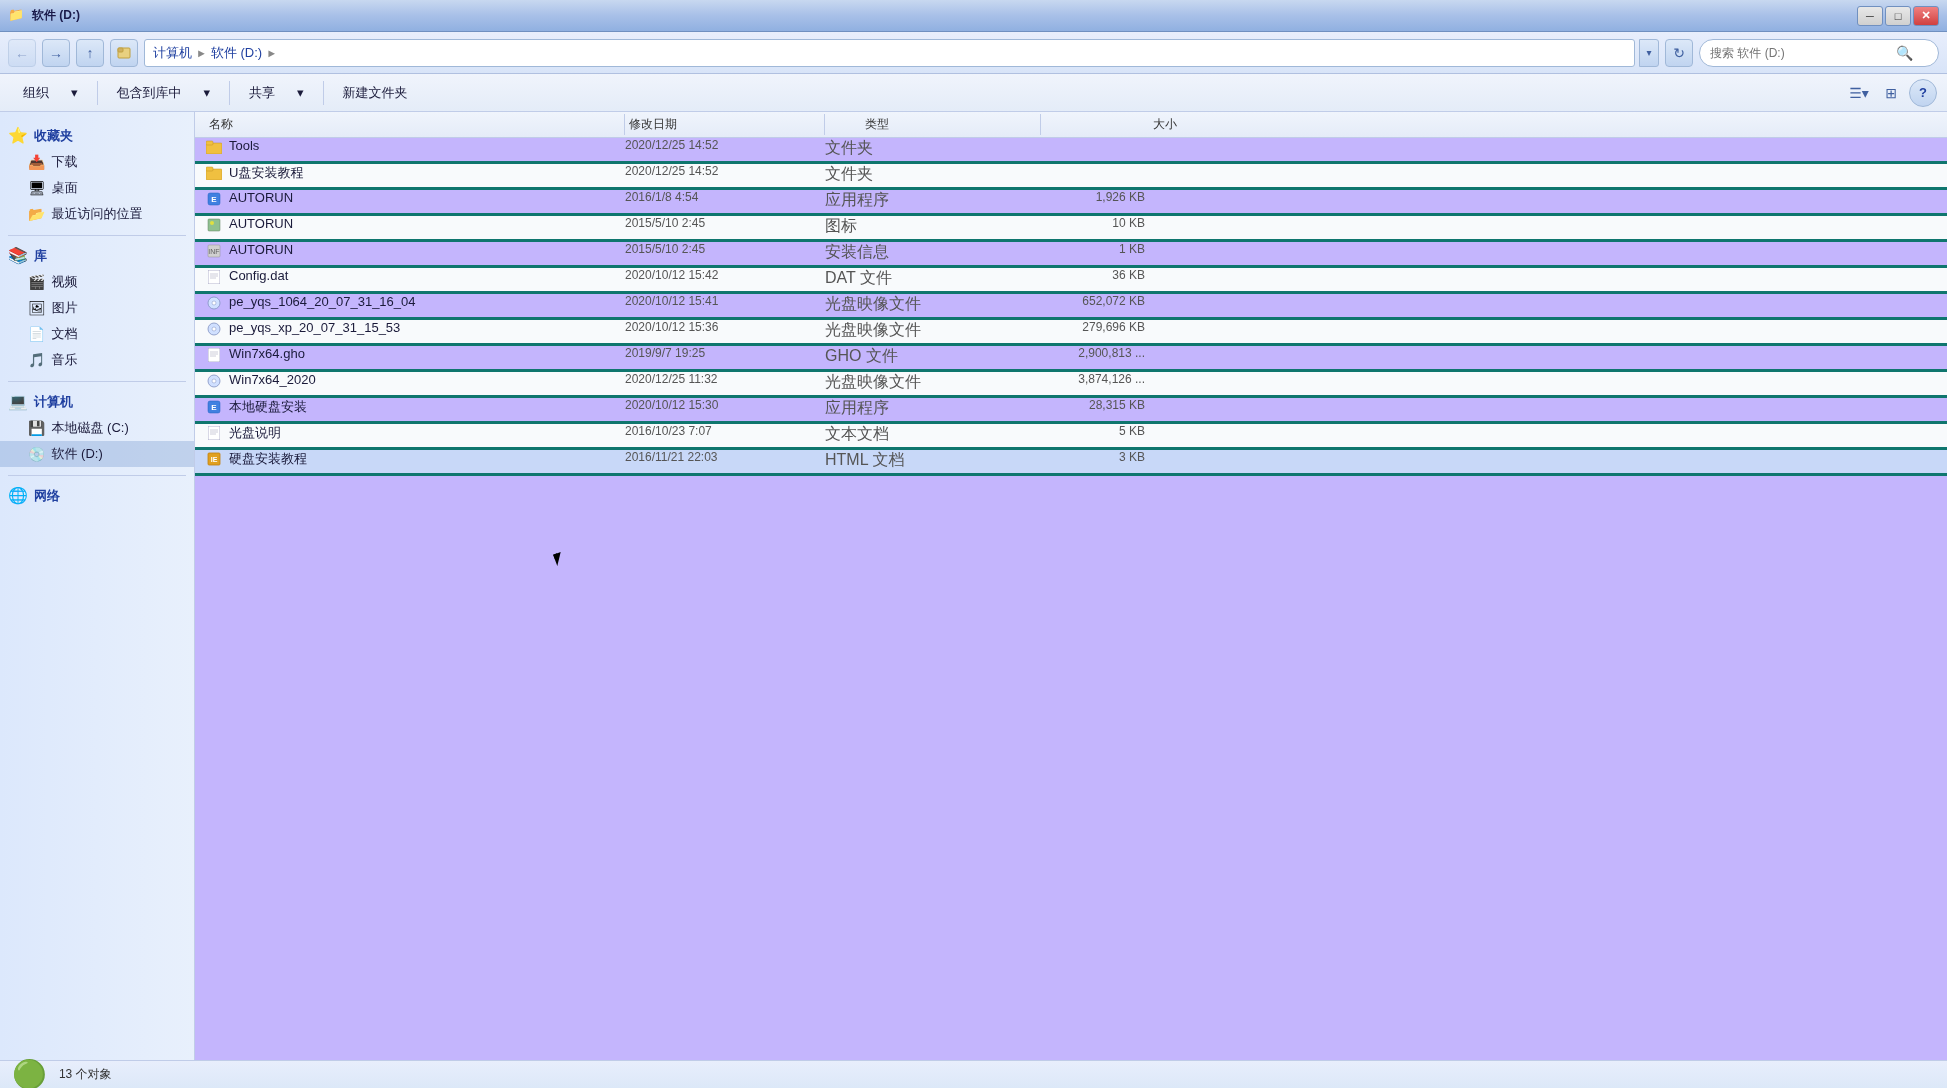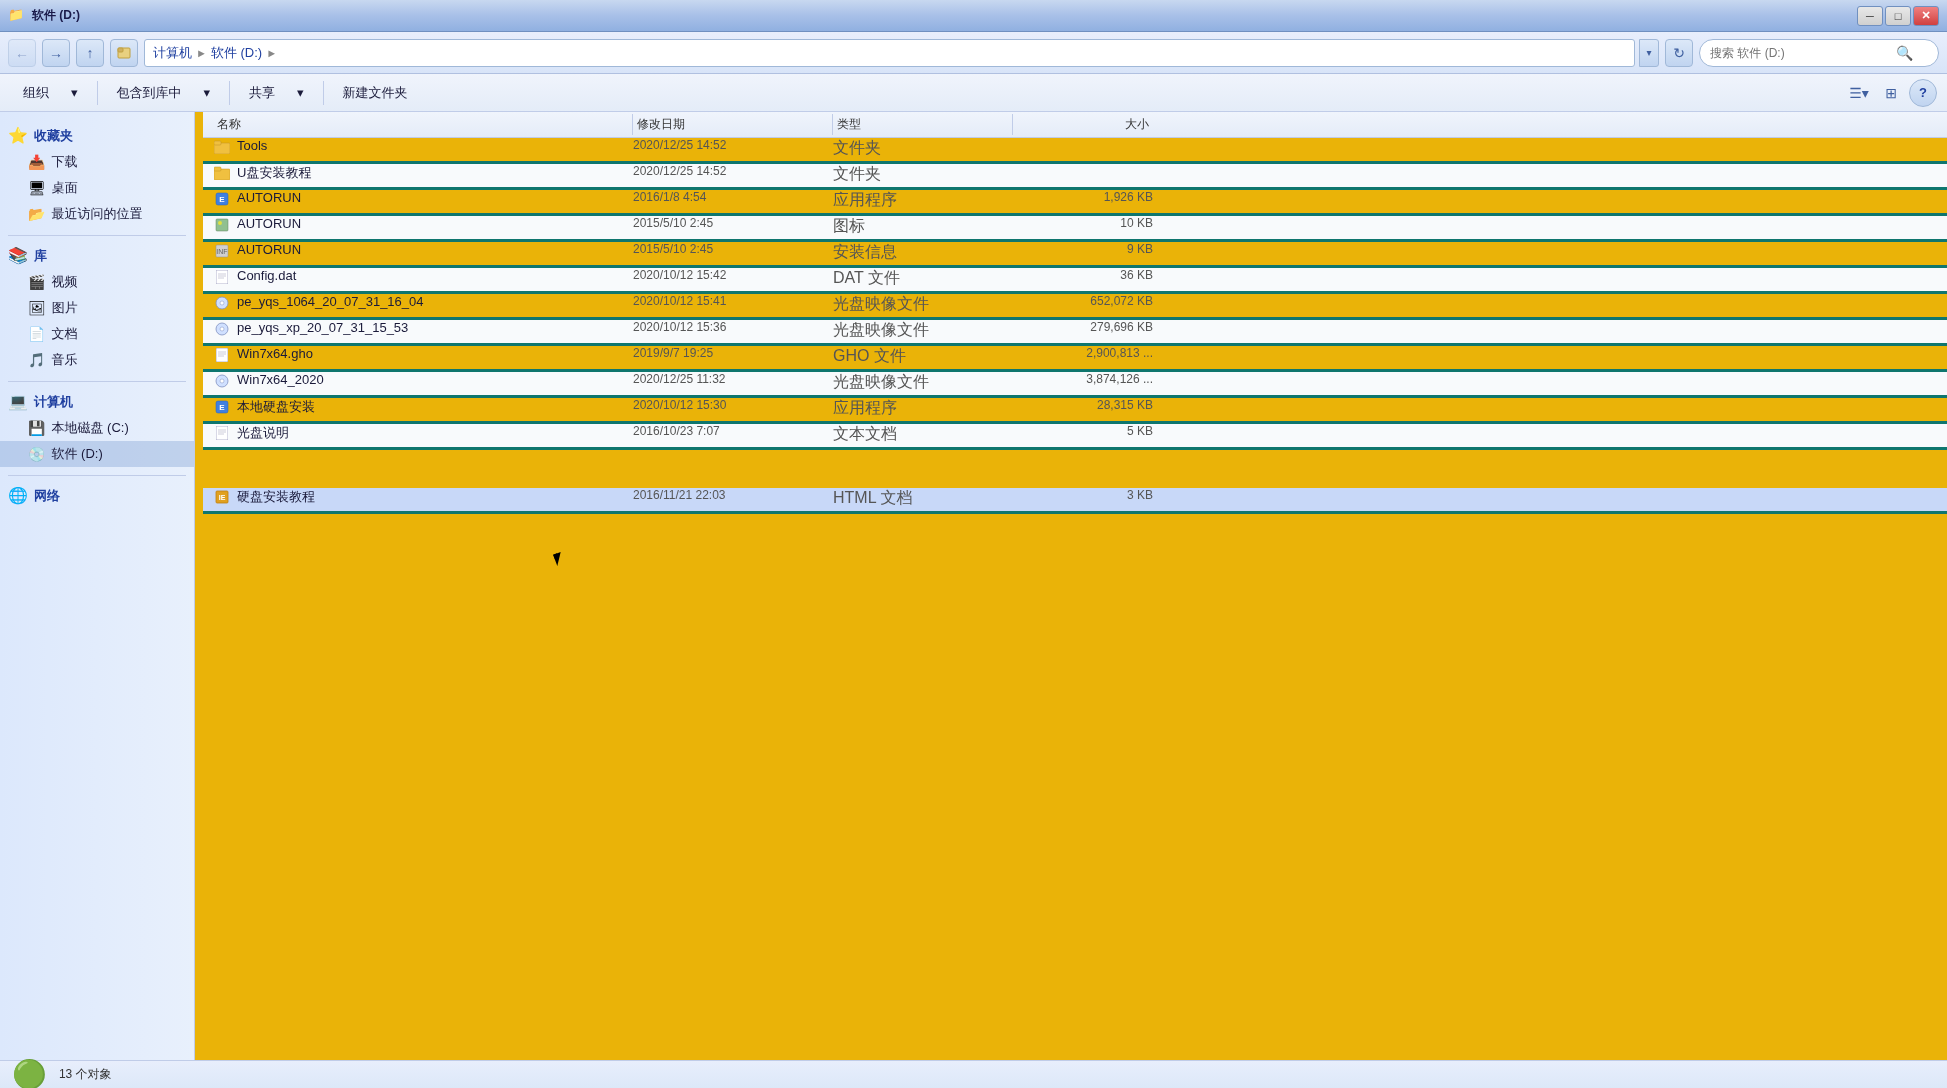--- a/index.html
+++ b/index.html
@@ -269,37 +269,36 @@
       height: 1px;
       background: #c0cce8;
       margin: 6px 8px;
     }
 
     
     .file-area {
       flex: 1;
       display: flex;
       flex-direction: column;
-      background: #eab308;
-      padding-left: 8px;
+      background: #c4b5fd;
     }
     .file-list-header {
       display: flex;
       align-items: center;
       background: linear-gradient(to bottom, #f0f4fc, #e4ecf8);
       border-bottom: 1px solid #c0cce8;
       height: 26px;
       padding: 0 10px;
       font-size: 12px;
       color: #333;
       flex-shrink: 0;
     }
     .col-name { width: 420px; cursor: pointer; }
     .col-date { width: 200px; cursor: pointer; font-family: Liberation Mono, monospace; }
-    .col-type { width: 180px; cursor: pointer; }
+    .col-type { width: 180px; cursor: pointer; margin-left: 36px; }
     .col-size { width: 140px; text-align: right; cursor: pointer; }
     .col-header {
       padding: 2px 4px;
       border-right: 1px solid #c0cce8;
       user-select: none;
     }
     .col-header:last-child { border-right: none; }
 
     .file-list-body {
       flex: 1;
@@ -308,21 +307,21 @@
     .file-row {
       display: flex;
       align-items: flex-start;
       height: 26px;
       padding: 0 10px;
       border-bottom: 3px solid #0f766e;
       cursor: pointer;
     }
     .file-row.selected { background: #c8d8f8; }
     .file-row:nth-child(even) { background: #f8fafc; }
-    .file-row.selected { background: #c8d8f8 !important; margin-top: 38px; }
+    .file-row.selected { background: #c8d8f8 !important; }
 
     .file-icon {
       width: 18px;
       height: 18px;
       margin-right: 6px;
       display: flex;
       align-items: center;
       justify-content: center;
       font-size: 14px;
       flex-shrink: 0;
@@ -589,21 +588,21 @@
         <div class="file-row">
       <div class="file-icon">
             <svg width="14" height="14" viewBox="0 0 14 14">
               <rect x="1" y="1" width="12" height="12" rx="1" fill="#d0d0d0" stroke="#909090" stroke-width="0.5"></rect>
               <text x="7" y="10" text-anchor="middle" fill="#606060" font-size="7">INF</text>
             </svg>
           </div>
       <div class="file-name">AUTORUN</div>
       <div class="file-date">2015/5/10 2:45</div>
       <div class="file-type">安装信息</div>
-      <div class="file-size">9 KB</div>
+      <div class="file-size">1 KB</div>
     </div>
         <div class="file-row">
       <div class="file-icon">
             <svg width="12" height="14" viewBox="0 0 12 14">
               <rect x="0" y="0" width="12" height="14" rx="1" fill="#ffffff" stroke="#a0a0c0" stroke-width="0.8"></rect>
               <line x1="2" y1="4" x2="10" y2="4" stroke="#c0c0d0" stroke-width="0.8"></line>
               <line x1="2" y1="6" x2="10" y2="6" stroke="#c0c0d0" stroke-width="0.8"></line>
               <line x1="2" y1="8" x2="8" y2="8" stroke="#c0c0d0" stroke-width="0.8"></line>
             </svg>
           </div>

